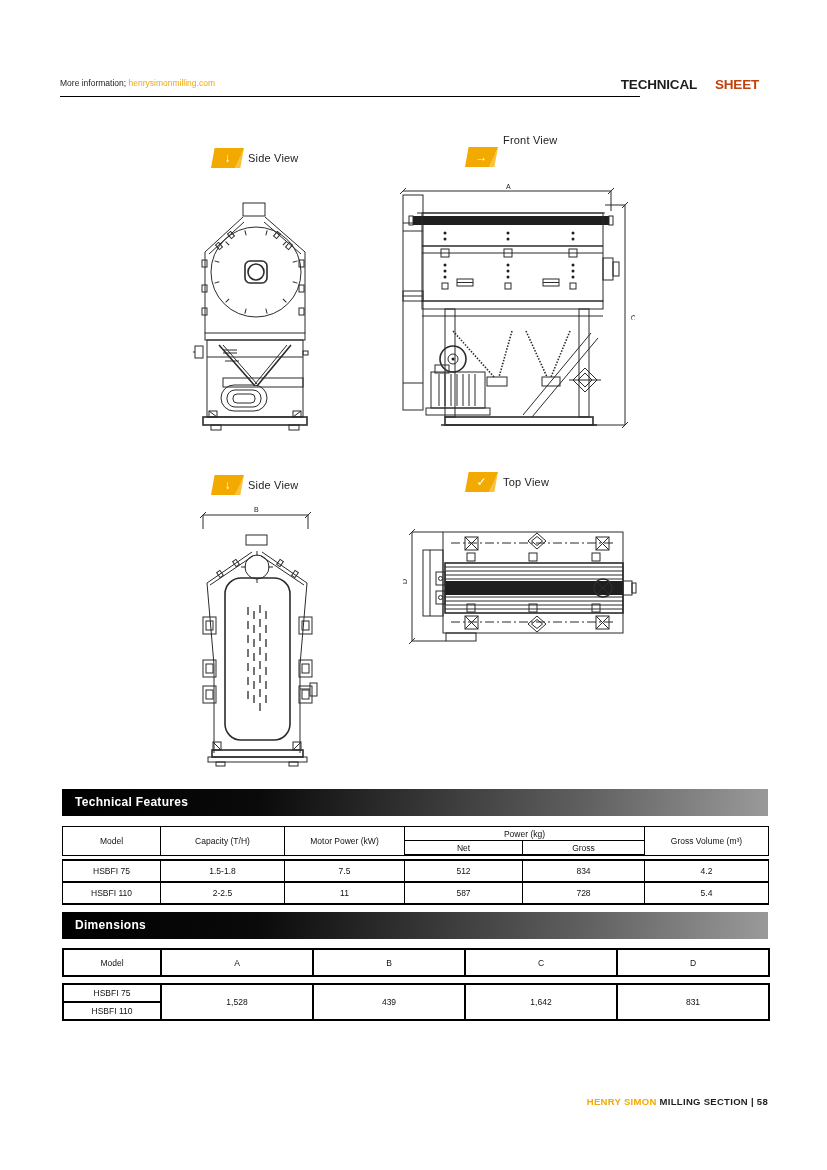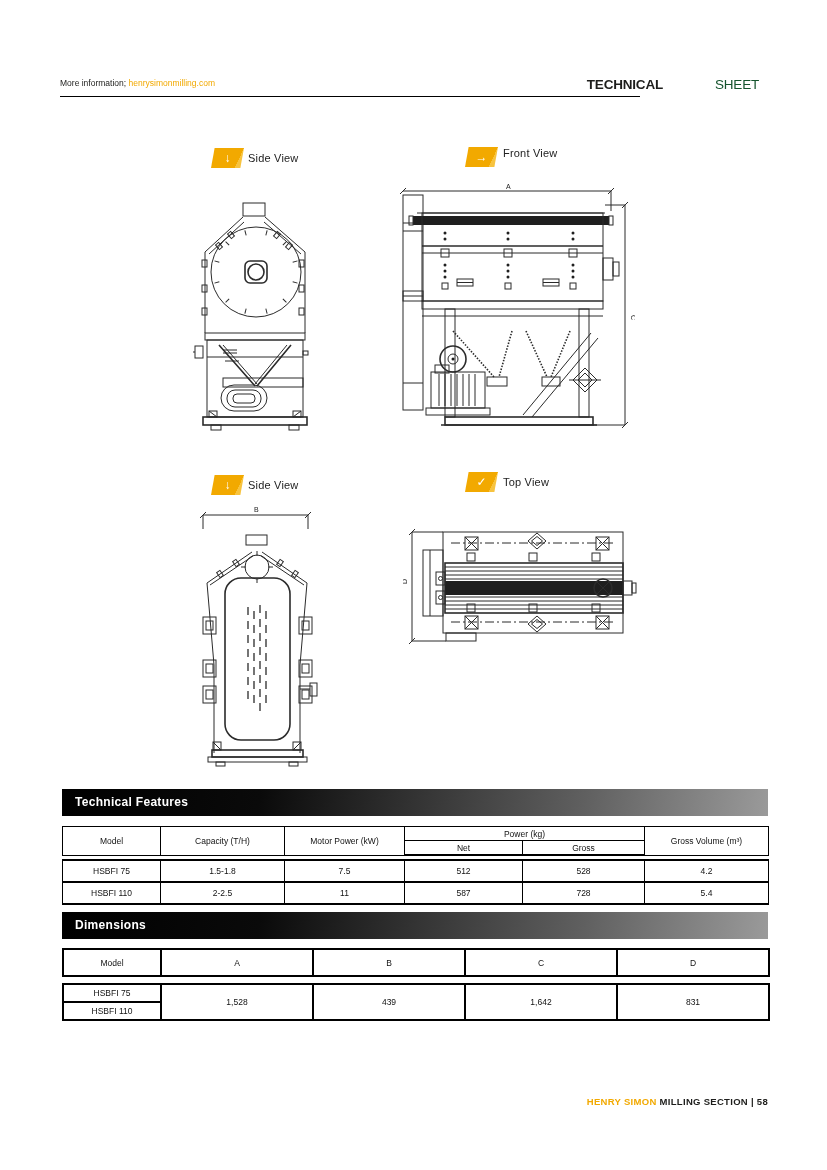--- a/index.html
+++ b/index.html
@@ -6,21 +6,21 @@
   .page{position:relative;width:827px;height:1170px;background:#fff;overflow:hidden;
         font-family:"Liberation Sans",sans-serif;color:#1d1d1b;}
 
   
   .more-info{position:absolute;left:60px;top:78px;font-size:8.5px;color:#1d1d1b;}
   .more-info a{color:#F2A900;text-decoration:none;}
   .header-rule{position:absolute;left:60px;top:96px;width:580px;height:1px;background:#000;}
   .logo{position:absolute;left:652px;top:77px;width:125px;text-align:right;font-size:13.5px;
         letter-spacing:-.2px;white-space:nowrap;display:flex;align-items:center;justify-content:flex-end;gap:18px;}
   .logo .bold{font-weight:800;color:#1d1d1b;}
-  .logo .light{font-weight:400;color:#14532d;margin-left:34px;}
+  .logo .light{font-weight:700;color:#c2410c;}
 
   
   .vbadge{position:absolute;width:33px;height:20px;color:#fff;font-size:12px;line-height:20px;text-align:center;
           background:linear-gradient(115deg,#F2A900 78%,#F7C33F 78%);
           clip-path:polygon(11% 0,100% 0,89% 100%,0 100%);}
   .vlabel{position:absolute;font-size:11px;color:#222;letter-spacing:.2px;}
 
   .drawing{position:absolute;}
   .drawing svg{display:block;}
   .ln{stroke:#2b2b2b;stroke-width:1;fill:none;}
@@ -67,21 +67,21 @@
       <span class="light">SHEET</span>
     <svg width="13" height="15" viewBox="0 0 13 15">
       <path d="M12.5 1.5 A 6.6 6.6 0 1 0 12.5 13.5 L 9 10.2 A 2.9 2.9 0 1 1 9 4.8 Z" fill="#F2A900"></path>
     </svg>
   </div>
 
   <div class="vbadge" style="left:211px;top:148px;">↓</div>
   <div class="vlabel" style="left:248px;top:152px;">Side View</div>
 
   <div class="vbadge" style="left:465px;top:147px;">→</div>
-  <div class="vlabel" style="left:503px;top:147px;">Front View</div>
+  <div class="vlabel" style="left:503px;top:134px;">Front View</div>
 
   <div class="vbadge" style="left:211px;top:475px;">↓</div>
   <div class="vlabel" style="left:248px;top:479px;">Side View</div>
 
   <div class="vbadge" style="left:465px;top:472px;">✓</div>
   <div class="vlabel" style="left:503px;top:476px;">Top View</div>
 
   <div class="drawing" style="left:193px;top:200px;">
     <svg width="120" height="235" viewBox="0 0 120 235">
       <rect class="ln" x="50" y="3" width="22" height="13"></rect>
@@ -371,21 +371,21 @@
     </thead>
     <tbody>
       <tr class="spacer">
           <td colspan="6"></td>
         </tr>
       <tr>
         <td>HSBFI 75</td>
         <td>1.5-1.8</td>
         <td>7.5</td>
         <td>512</td>
-        <td>528</td>
+        <td>834</td>
         <td>4.2</td>
       </tr>
       <tr>
         <td>HSBFI 110</td>
         <td>2-2.5</td>
         <td>11</td>
         <td>587</td>
         <td>728</td>
         <td>5.4</td>
       </tr>

